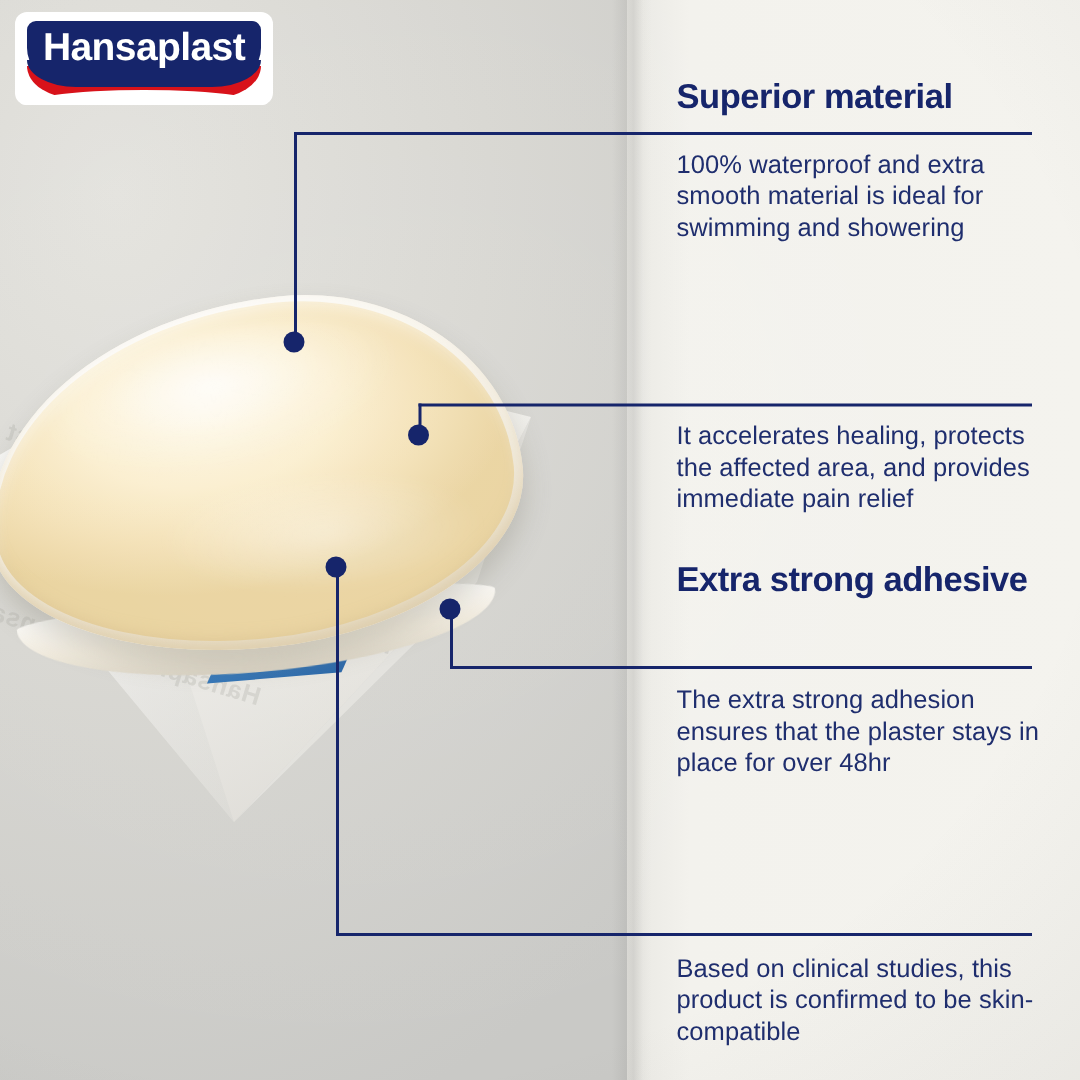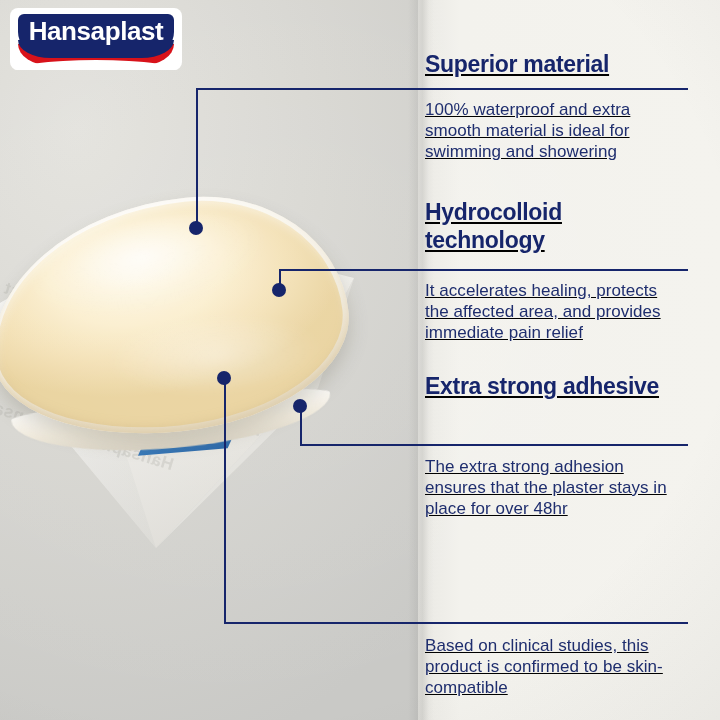--- a/index.html
+++ b/index.html
@@ -138,21 +138,21 @@
   
   .conn { position:absolute; background:#16256b; }
   .conn-v { width:2px; }
   .conn-h { height:2px; }
   .dot {
     position:absolute; width:14px; height:14px; border-radius:50%;
     background:#16256b;
   }
 
   
-  .section { position:absolute; left:425px; width:252px;text-decoration:underline; }
+  .section { position:absolute; left:451px; width:252px; }
   .sec-title {
     color:#16256b; font-size:23px; font-weight:bold;
     line-height:28px; letter-spacing:-0.3px;
   }
   .sec-body {
     color:#1f2e6e; font-size:17px; line-height:21px;
     letter-spacing:0.05px;
   }
 </style>
 </head>
@@ -232,23 +232,20 @@
   <div class="conn conn-v" style="left:224px; top:378px; height:244px;"></div>
   <div class="dot" style="left:217px; top:371px;"></div>
 
   <div class="section" style="top:50px;">
     <div class="sec-title">Superior material</div>
   </div>
   <div class="section" style="top:99px;">
     <div class="sec-body">100% waterproof and extra smooth material is ideal for swimming and showering</div>
   </div>
 
-  <div class="section" style="top:198px;">
-    <div class="sec-title">Hydrocolloid technology</div>
-  </div>
   <div class="section" style="top:280px;">
     <div class="sec-body">It accelerates healing, protects the affected area, and provides immediate pain relief</div>
   </div>
 
   <div class="section" style="top:372px;">
     <div class="sec-title">Extra strong adhesive</div>
   </div>
   <div class="section" style="top:456px;">
     <div class="sec-body">The extra strong adhesion ensures that the plaster stays in place for over 48hr</div>
   </div>

